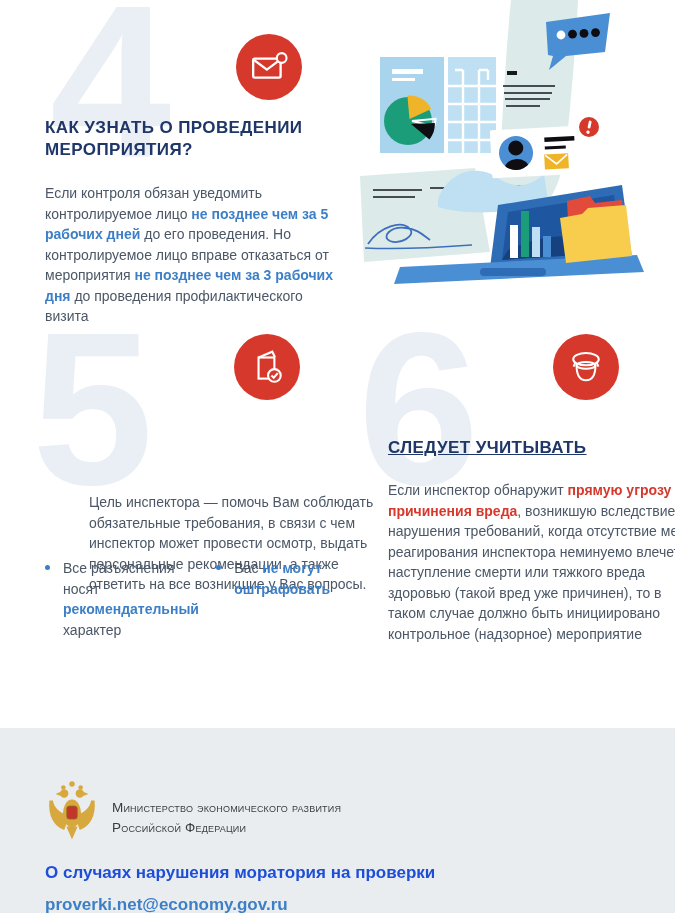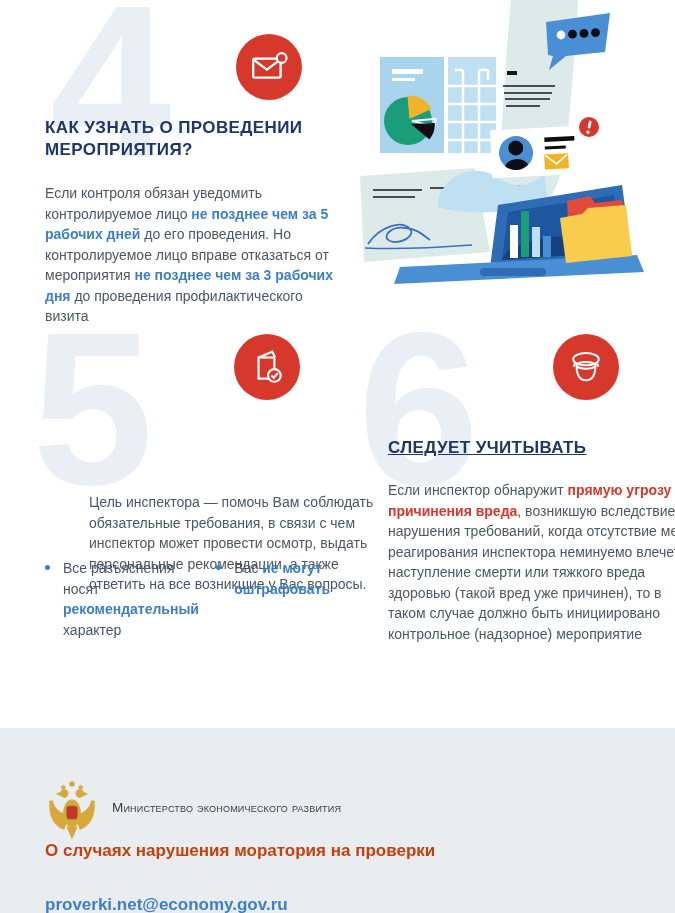--- a/index.html
+++ b/index.html
@@ -54,21 +54,21 @@
   
   .illo { position:absolute; left:360px; top:0; width:315px; height:300px; }
 
   
   .footer { position:absolute; left:0; top:728px; width:675px; height:185px;
             background:#e9edf0; }
   .coat { position:absolute; left:46px; top:50px; }
   .ministry { position:absolute; left:112px; top:70px; color:#3c3c3c;
               font-variant:small-caps; font-size:13.5px; line-height:1.5;
               letter-spacing:.2px; }
-  .notice { position:absolute; left:45px; top:112px; color:#c2410c;
+  .notice { position:absolute; left:45px; top:134px; color:#1d4ed8;
             font-weight:800; font-size:17px; line-height:1.32; }
   .email { position:absolute; left:45px; top:167px; color:#3d7fc6;
            font-weight:800; font-size:17px; text-decoration:none; }
 </style>
 </head>
 <body>
 
 <div class="canvas">
 
   <div class="watermark wm4">4</div>
@@ -227,20 +227,21 @@
         <path d="M43 15 l6 2.4 -6 2.4 Z"></path>
         <path d="M4 25 C 2 42 9 55 21 59 L 27 42 C 16 40 9 33 8 25 Z"></path>
         <path d="M56 25 C 58 42 51 55 39 59 L 33 42 C 44 40 51 33 52 25 Z"></path>
         <ellipse cx="30" cy="40" rx="10.5" ry="16"></ellipse>
         <path d="M23.5 55 L36.5 55 L30 70 Z"></path>
       </g>
       <rect x="24" y="31.5" width="12" height="15" rx="3" fill="#c4362b" stroke="#8c6d20" stroke-width="1"></rect>
     </svg>
     <div class="ministry">
       <div>Министерство экономического развития</div>
+      <div>Российской Федерации</div>
     </div>
     <div class="notice">
       <div>О случаях нарушения моратория на проверки</div>
     </div>
     <a class="email" href="#">proverki.net@economy.gov.ru</a>
   </div>
 
 </div>
 
 </body></html>

